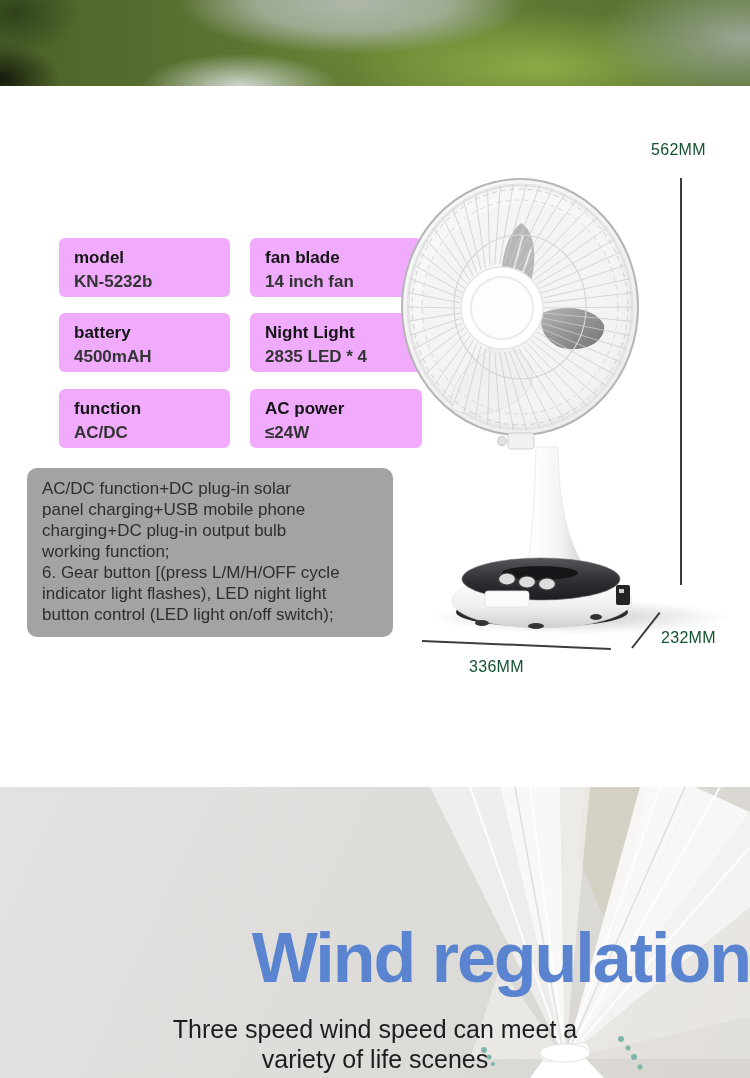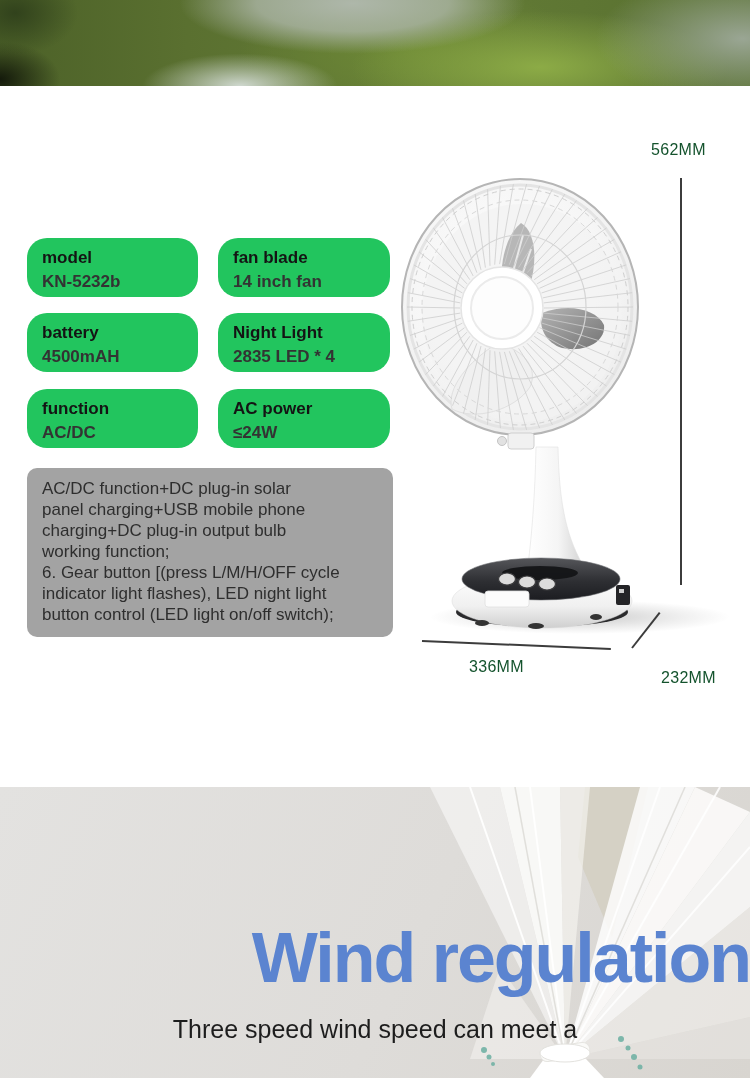--- a/index.html
+++ b/index.html
@@ -17,22 +17,22 @@
       radial-gradient(150px 50px at 32% 100%, #cfd8cf 0%, rgba(207,216,207,0) 65%),
       radial-gradient(240px 70px at 47% 4%,  #aeb7aa 0%, rgba(174,183,170,.78) 40%, rgba(174,183,170,0) 72%),
       radial-gradient(210px 95px at 99% 45%, #9aa694 0%, rgba(154,166,148,0) 70%),
       radial-gradient(270px 80px at 72% 78%, #8cab46 0%, rgba(140,171,70,0) 70%),
       radial-gradient(230px 90px at 55% 60%, #6d8836 0%, rgba(109,136,54,0) 75%),
       linear-gradient(90deg,#4c6128 0%, #5a7030 25%, #647c36 55%, #587030 100%);
   }
 
   
   .spec-box {
-    position:absolute; background:#22c55e; border-radius:20px;
-    padding:9px 15px 0 15px; color:#111;
+    position:absolute; background:#f0abfc; border-radius:6px;
+    padding:9px 15px 0 15px; color:#111;margin-left:32px;
   }
   .spec-label { font-size:17px; font-weight:700; color:#141414; line-height:22px; }
   .spec-value { font-size:17px; font-weight:700; color:#333; line-height:25px; }
   .box-c1 { left:27px;  width:171px; }
   .box-c2 { left:218px; width:172px; }
   .box-r1 { top:238px; height:59px; }
   .box-r2 { top:313px; height:59px; }
   .box-r3 { top:389px; height:59px; }
 
   .desc-box {
@@ -41,21 +41,21 @@
   }
   .desc-line { font-size:17px; line-height:21px; color:#2e2e2e; white-space:nowrap; }
 
   
   .dim-label { position:absolute; font-size:16px; color:#14532d; letter-spacing:.3px; }
   .dim-line  { position:absolute; background:#3c3c3c; }
   .dim-v { left:680px; top:178px; width:2px; height:407px; }
   .dim-h { left:422px; top:640px; width:189px; height:2px; transform:rotate(2.4deg); transform-origin:left center; }
   .dim-d { left:632px; top:647px; width:45px; height:2px; transform:rotate(-52deg); transform-origin:left center; }
   .lbl-562 { left:651px; top:141px; }
-  .lbl-232 { left:661px; top:629px;margin-top:40px; }
+  .lbl-232 { left:661px; top:629px; }
   .lbl-336 { left:469px; top:658px; }
 
   .fan-svg { position:absolute; left:390px; top:165px; }
 
   
   .wind-section {
     position:absolute; left:0; top:787px; width:750px; height:291px;
     background:linear-gradient(115deg,#e3e2e0 0%, #dedcd9 55%, #d8d5d0 100%);
     overflow:hidden;
   }
@@ -292,16 +292,17 @@
         <circle cx="621" cy="252" r="3"></circle>
         <circle cx="628" cy="261" r="2.5"></circle>
         <circle cx="634" cy="270" r="3"></circle>
         <circle cx="640" cy="280" r="2.5"></circle>
       </g>
     </svg>
 
     <div class="wind-title">Wind regulation</div>
     <div class="wind-subtitle">
       <div>Three speed wind speed can meet a</div>
+      <div>variety of life scenes</div>
     </div>
   </div>
 
 </div>
 
 </body></html>

